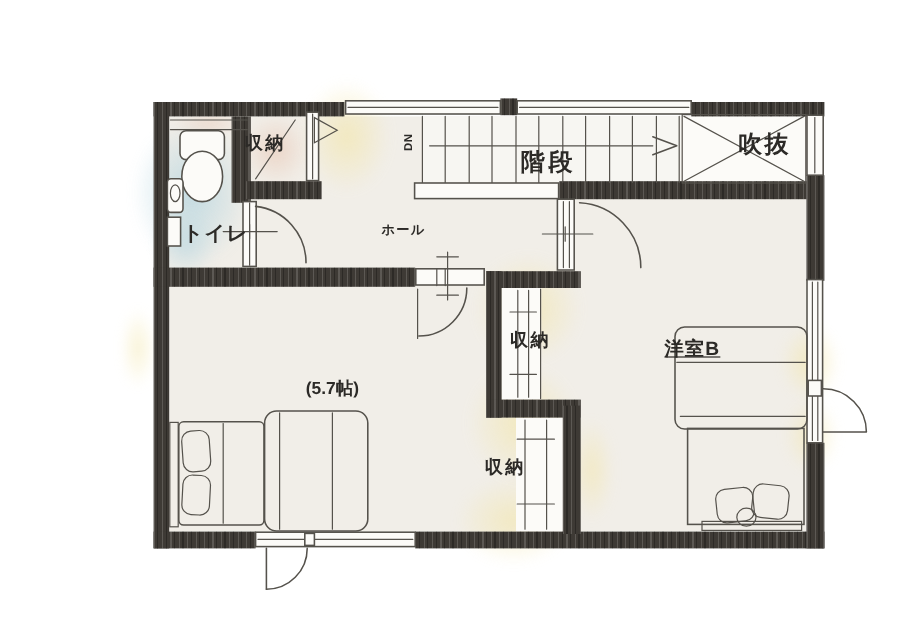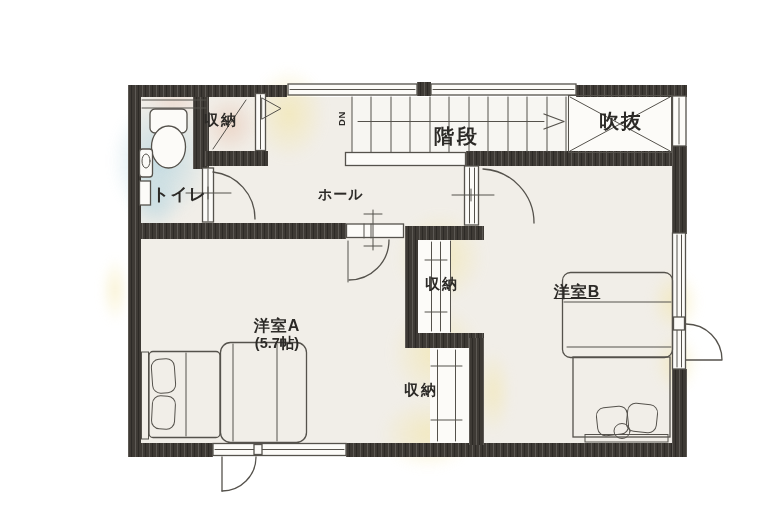--- a/index.html
+++ b/index.html
@@ -167,25 +167,24 @@
       <rect class="ln thin" x="597" y="407" width="31" height="28" rx="8" transform="rotate(-6 612 421)"></rect>
       <rect class="ln thin" x="627" y="404" width="30" height="28" rx="8" transform="rotate(6 642 418)"></rect>
       <ellipse class="ln thin" cx="622" cy="431" rx="8" ry="7.5"></ellipse>
     </g>
   </svg>
 
   <div class="lbl" style="left:152px;top:185px;font-size:17px;letter-spacing:1px;text-align:center;">トイレ</div>
   <div class="lbl" style="left:204px;top:111px;font-size:15px;letter-spacing:2px;">収納</div>
   <div class="lbl" style="left:434px;top:108px;font-size:20px;letter-spacing:3px;margin-top:16px;">階段</div>
   <div class="dn">DN</div>
-  <div class="lbl" style="left:599px;top:109px;font-size:20px;letter-spacing:2px;">吹抜</div>
-  <div class="lbl" style="left:318px;top:186px;font-size:14px;letter-spacing:1px;">ホール</div>
+  <div class="lbl" style="left:615px;top:109px;font-size:20px;letter-spacing:2px;">吹抜</div>
+  <div class="lbl" style="left:318px;top:186px;font-size:11px;letter-spacing:1px;">ホール</div>
   <div class="lbl" style="left:425px;top:275px;font-size:15px;letter-spacing:2px;">収納</div>
   <div class="lbl" style="left:404px;top:381px;font-size:15px;letter-spacing:2px;">収納</div>
   <div class="lbl center" style="left:212px;top:316px;width:130px;">
-    <div style="font-size:16px;letter-spacing:1px;">洋室A</div>
     <div style="font-size:14.5px;font-weight:600;">(5.7帖)</div>
   </div>
   <div class="lbl center" style="left:512px;top:282px;width:130px;text-decoration:underline;">
     <div style="font-size:16px;letter-spacing:1px;">洋室B</div>
   </div>
 
 </div>
 
 </body></html>

